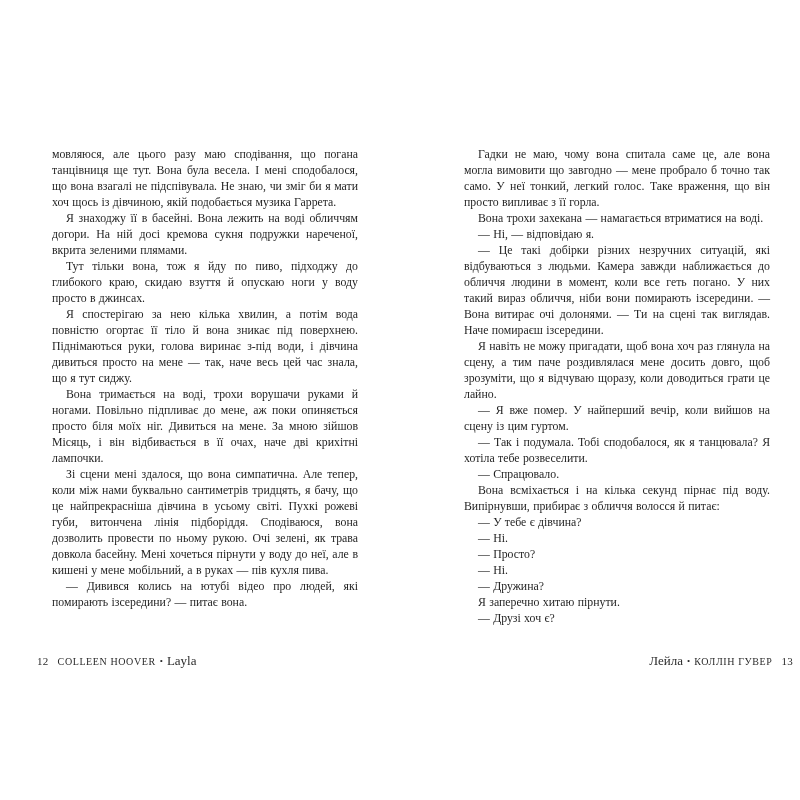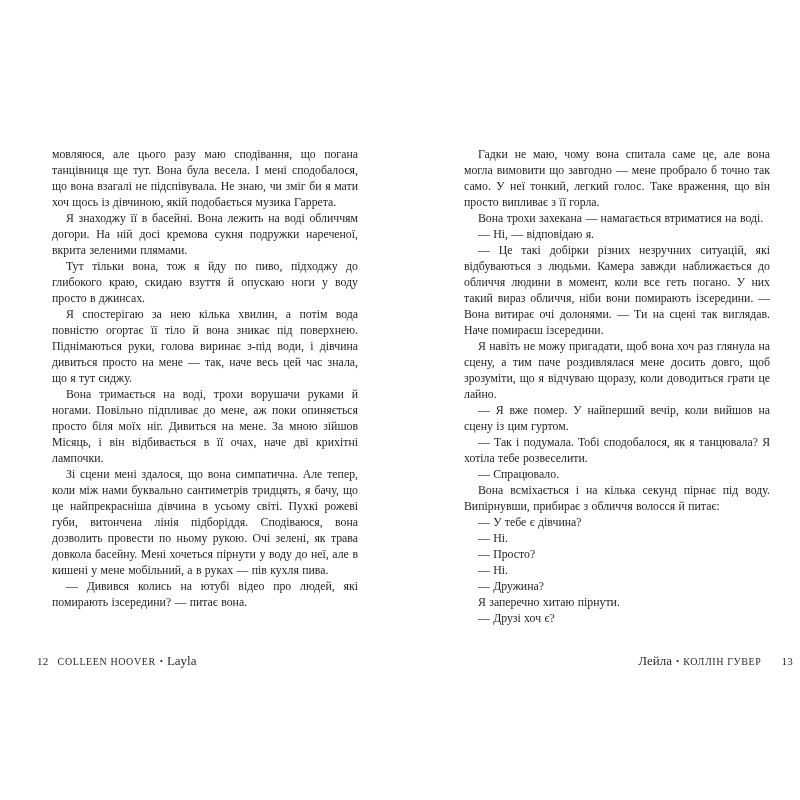--- a/index.html
+++ b/index.html
@@ -44,21 +44,21 @@
     top: 653px;
     font-size: 10.5px;
     color: #2b2b2b;
     white-space: nowrap;
   }
   .footer-left  { left: -15px; }
   .footer-right { right: -23px; text-align: right; }
 
   .page-num { font-size: 11px; letter-spacing: 0.3px; }
   .footer-left .page-num  { margin-right: 9px; }
-  .footer-right .page-num { margin-left: 20px; }
+  .footer-right .page-num { margin-left: 9px; }
 
   .author-caps {
     font-size: 10px;
     letter-spacing: 0.6px;
   }
   .book-title { font-size: 13px; }
   .sep {
     display: inline-block;
     margin: 0 4px;
     font-size: 9px;

